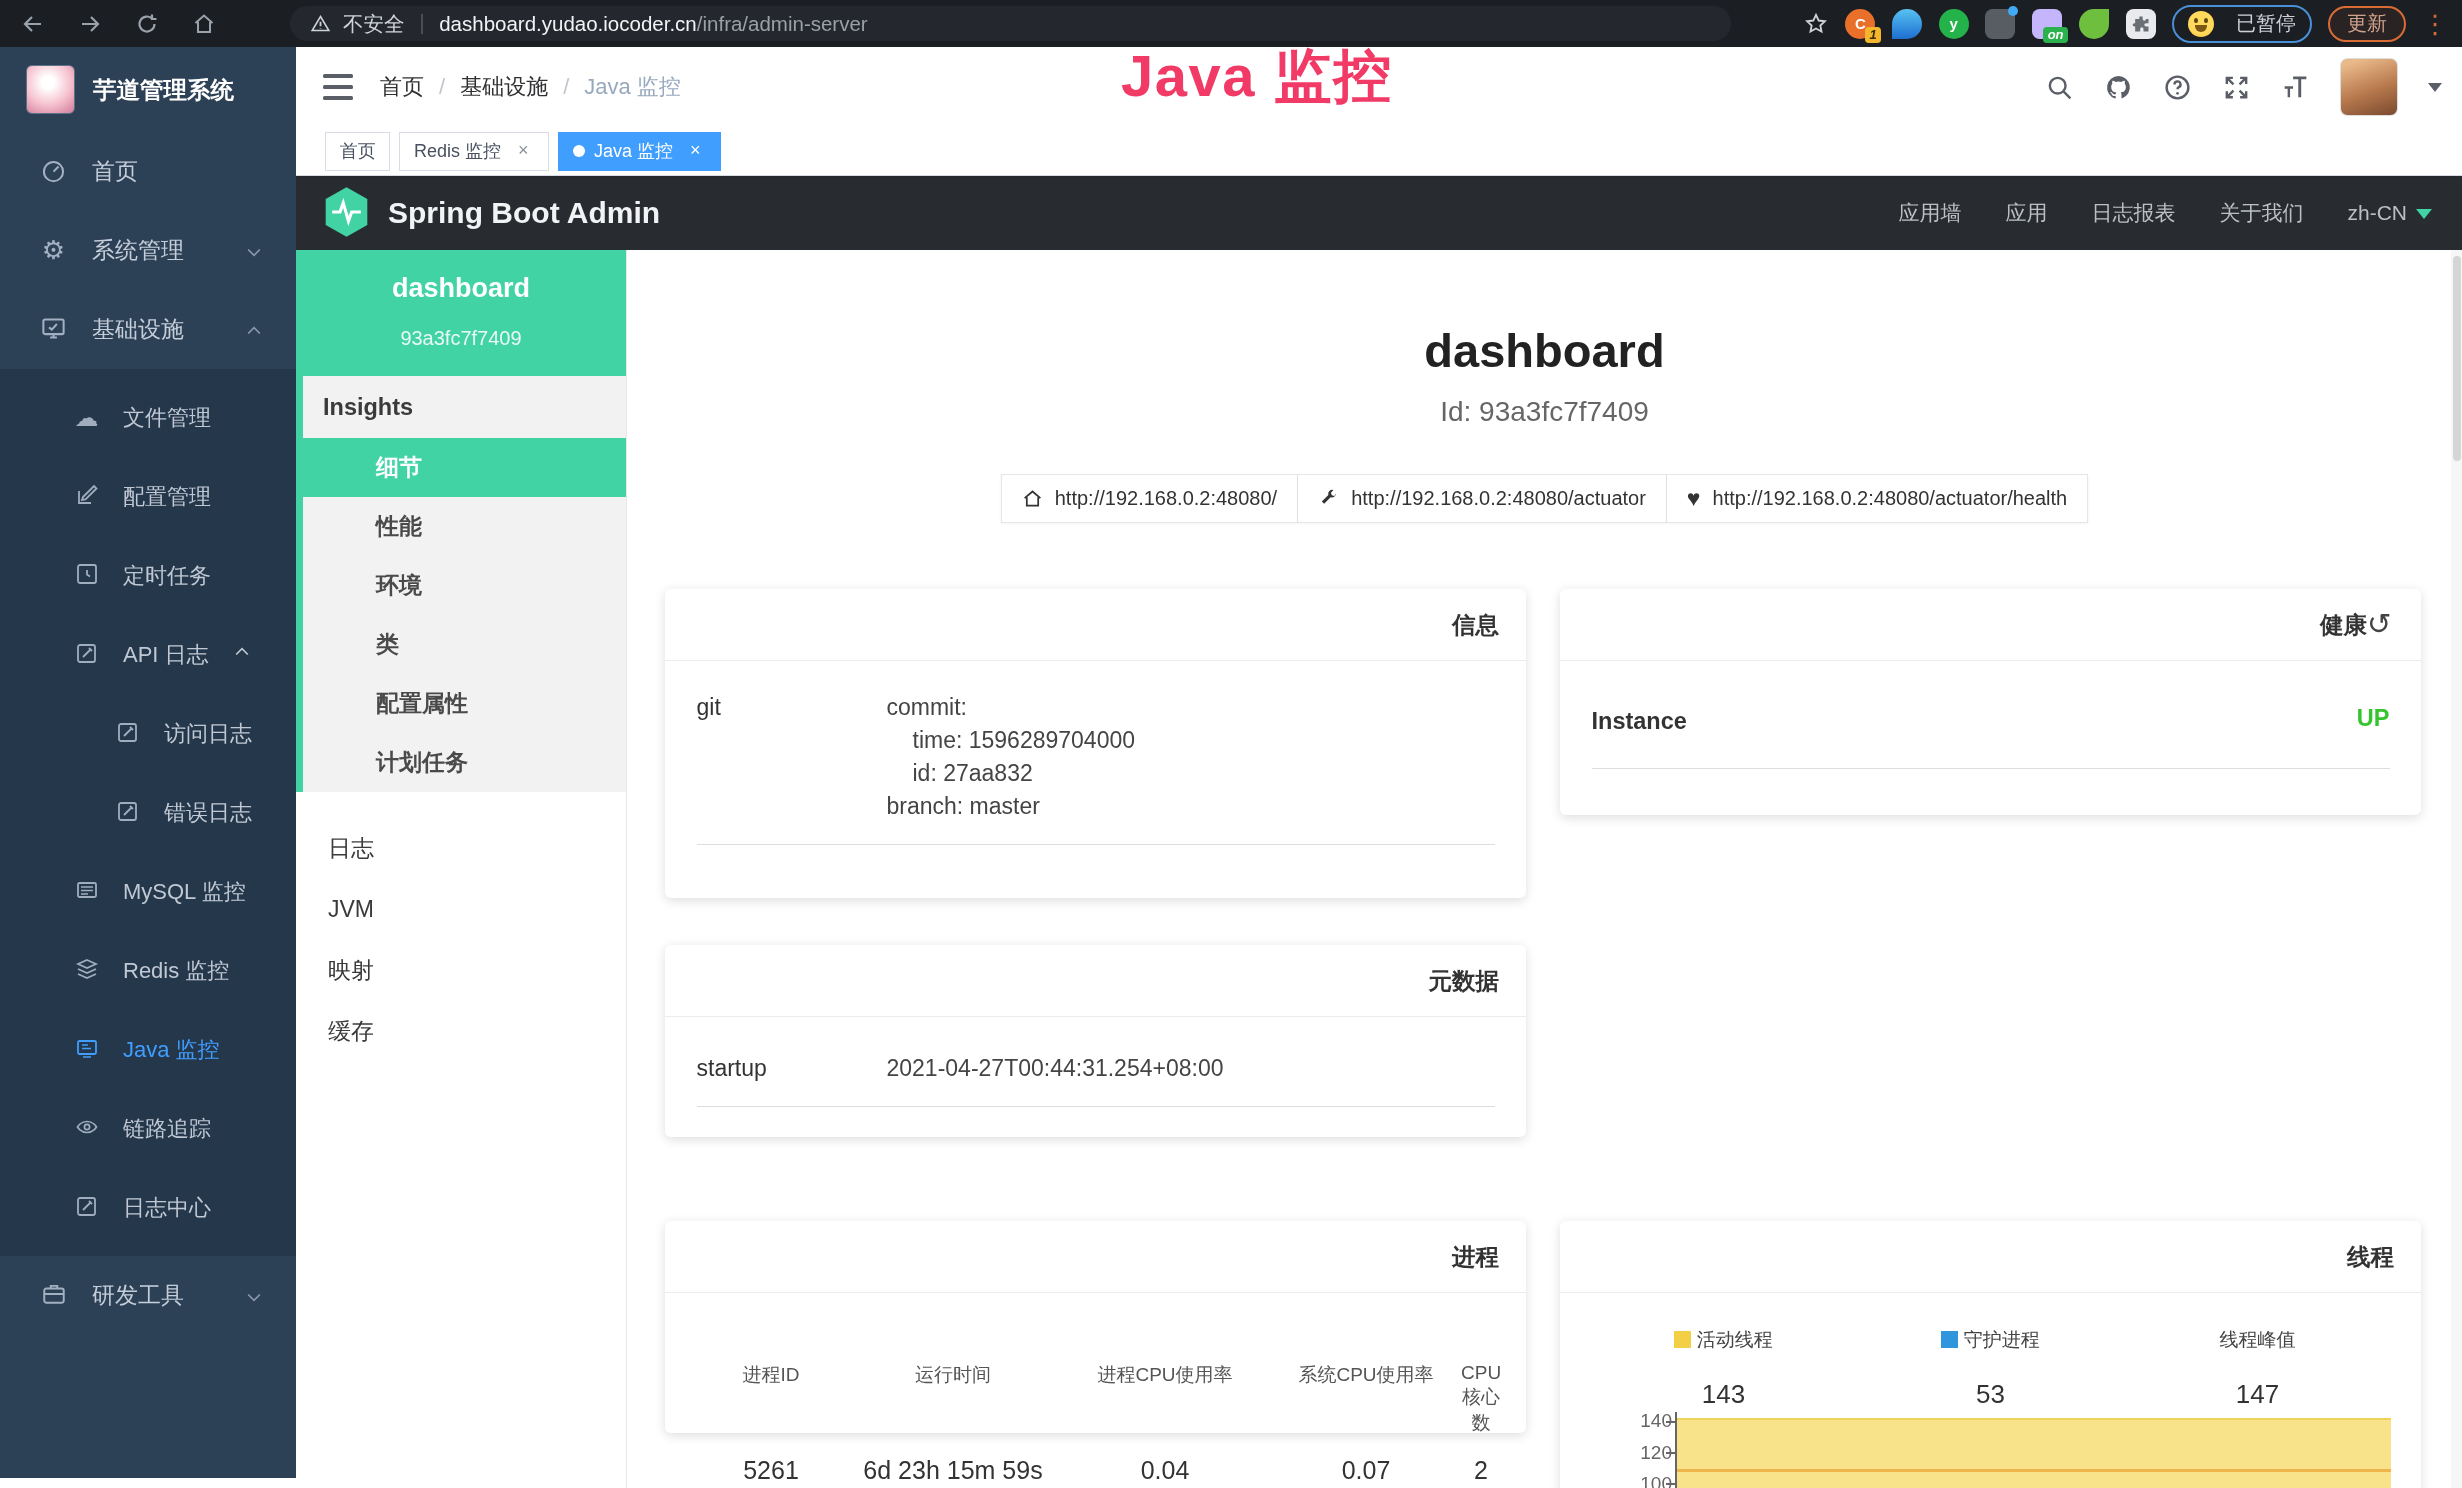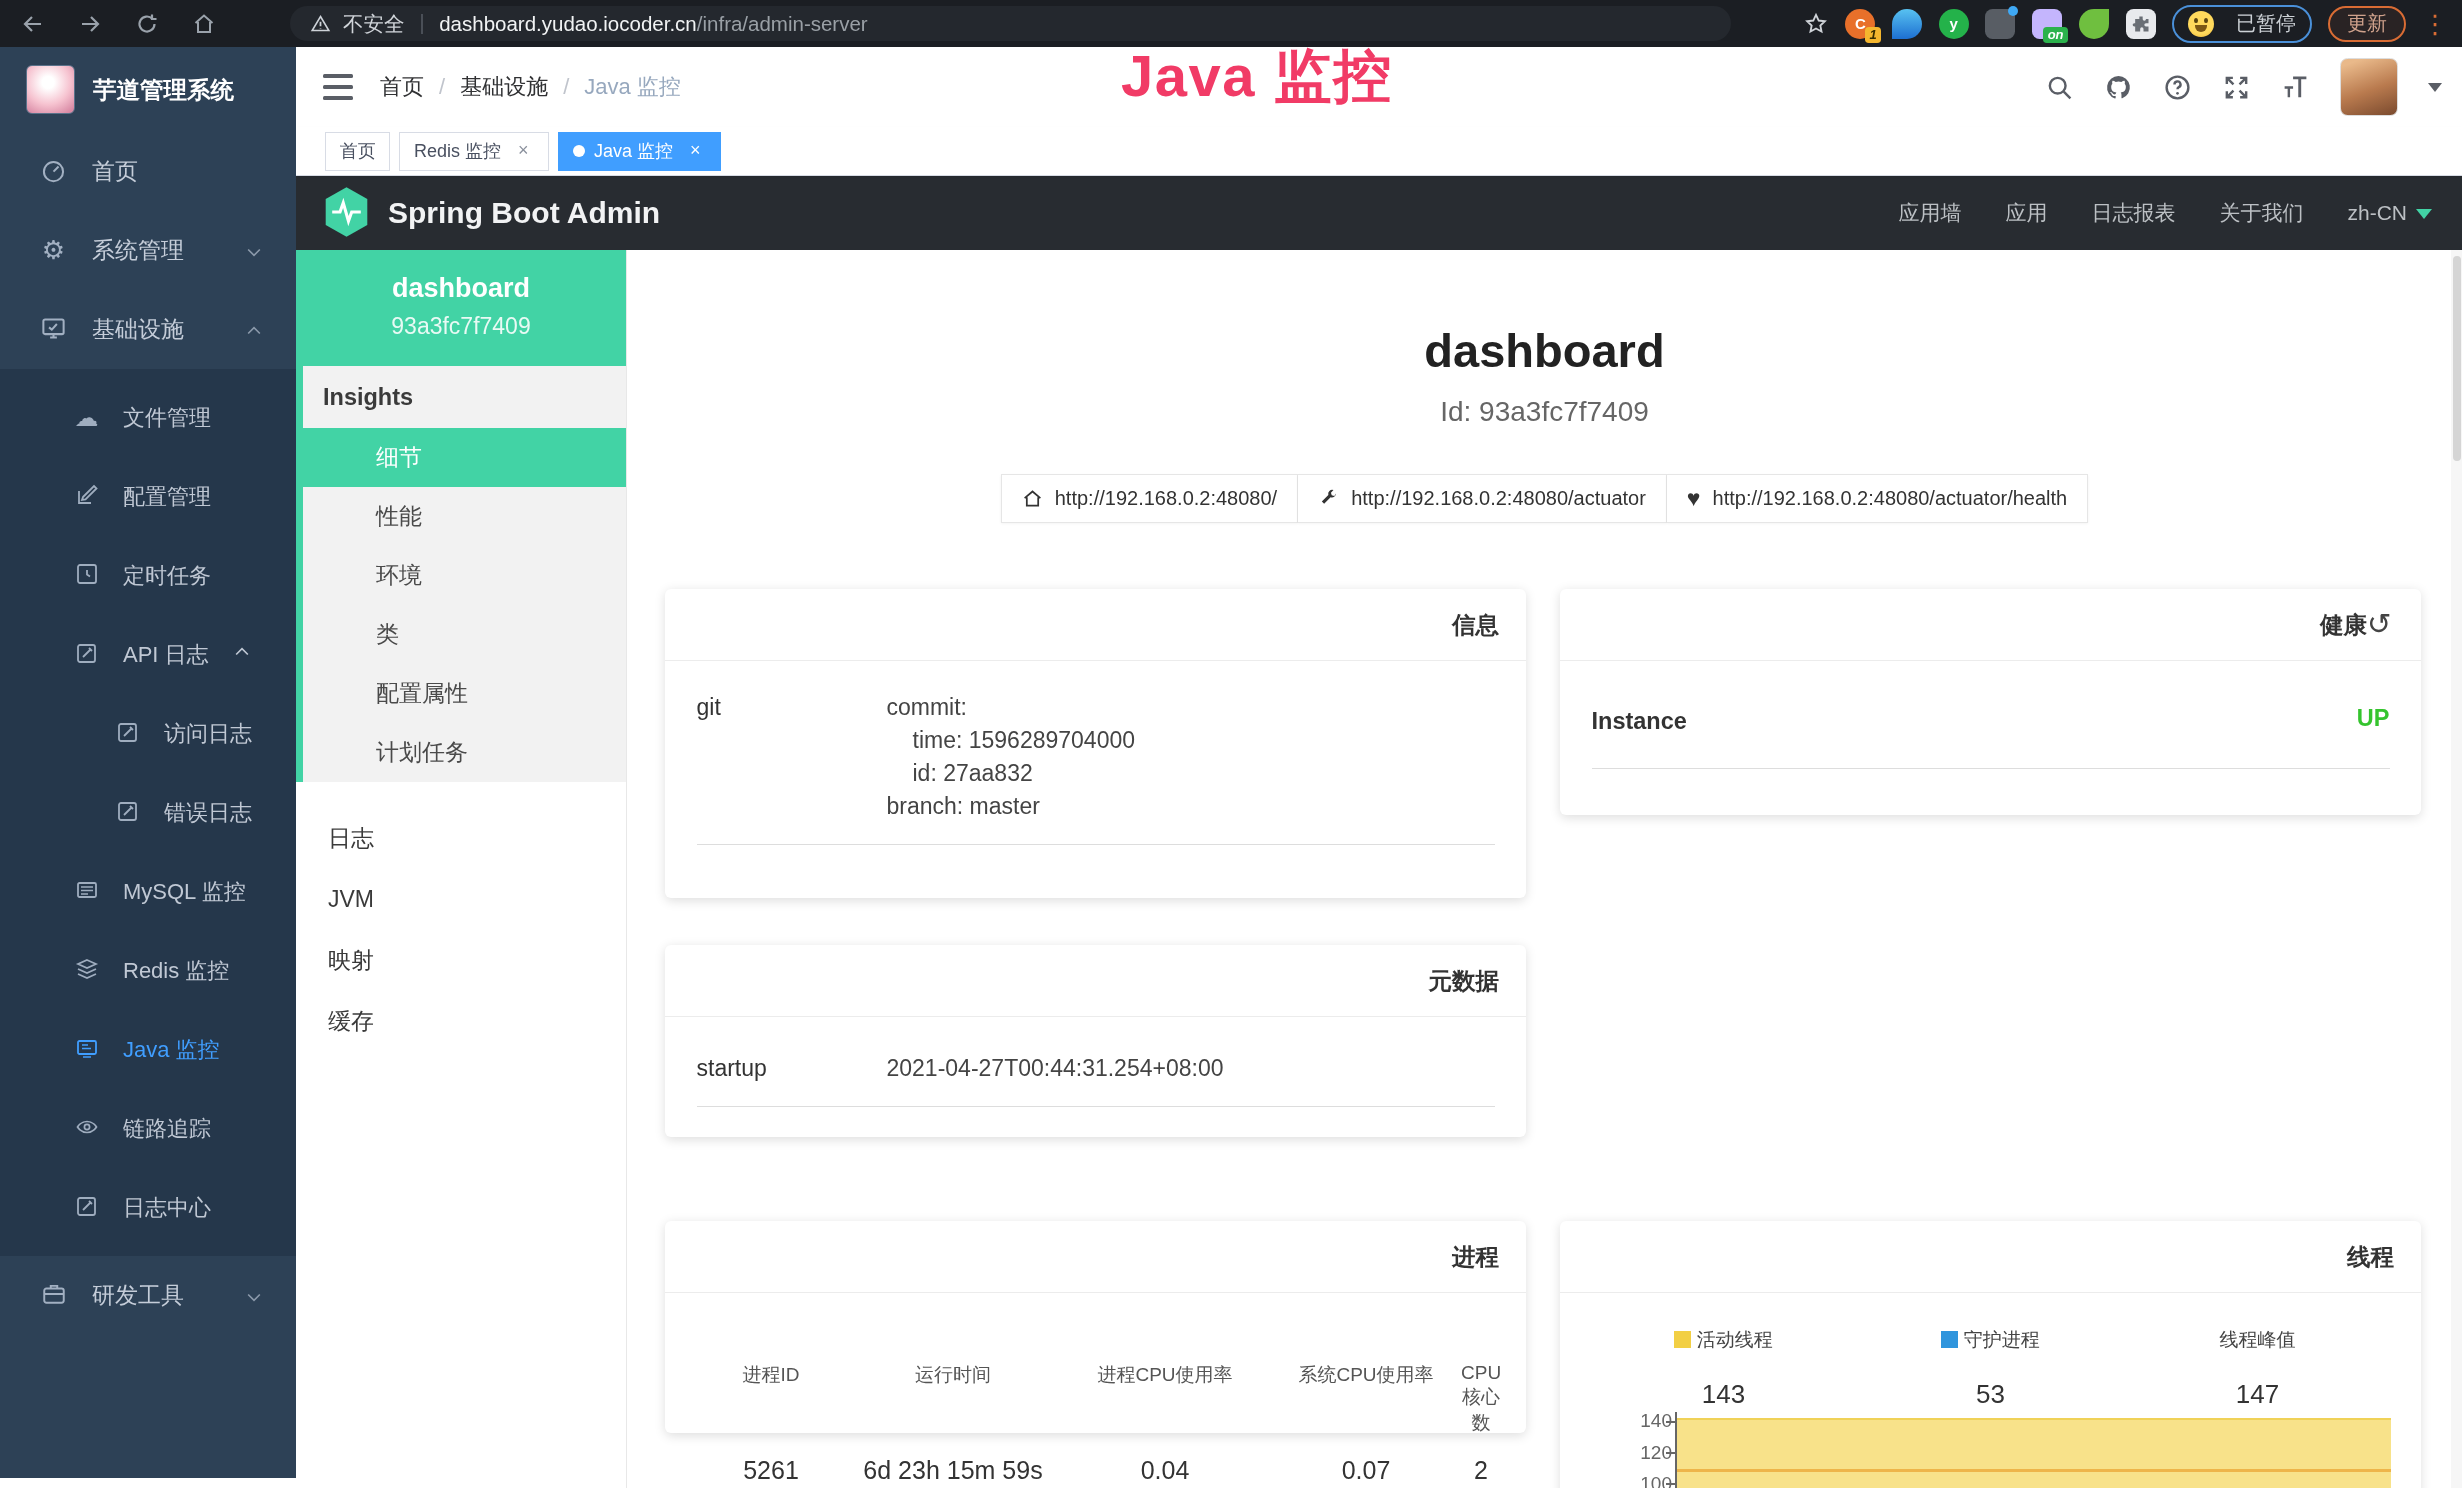--- a/index.html
+++ b/index.html
@@ -84,24 +84,24 @@
   .sba-brand .name { color:#f2f3f4; font-size:30px; font-weight:bold; }
   .sba-nav { position:absolute; right:30px; display:flex; align-items:center; gap:44px; color:#bcc0c4; font-size:21px; }
   .sba-nav .item { cursor:pointer; }
   .sba-caret { width:0; height:0; border-left:8.3px solid transparent; border-right:8.3px solid transparent; border-top:10px solid #42d3a5; display:inline-block; margin-left:9px; vertical-align:middle; }
 
   
   .sba-wrap { display:flex; height:1238px; }
   .sba-sidebar { width:331px; background:#fff; border-right:0.8px solid #e8e8e8; flex:0 0 auto; }
   .instance-head { background:#42d3a5; color:#fff; text-align:center; padding:23px 7.6px 26px; cursor:pointer; }
   .instance-head .nm { font-size:27px; font-weight:bold; }
-  .instance-head .id { font-size:23px; margin-top:9px; color:rgba(255,255,255,.88); }
+  .instance-head .id { font-size:20px; margin-top:23px; color:rgba(255,255,255,.88); }
   .sb-group { border-left:7.6px solid #42d3a5; background:#f2f2f2; }
   .sb-group-title { font-size:23.5px; font-weight:bold; color:#3a3a3a; padding:18px 0 16.7px 20px; }
-  .sb-item { height:59px; line-height:59px; padding-left:73px; font-size:23px; color:#4a4a4a; cursor:pointer; }
+  .sb-item { height:59px; line-height:59px; padding-left:73px; font-size:23px; color:#4a4a4a; cursor:pointer;font-weight:bold; }
   .sb-item.active { background:#42d3a5; color:#fff; }
   .sb-root { margin-top:26px; }
   .sb-root-item { height:61px; line-height:61px; padding-left:32px; font-size:23px; color:#3a3a3a; cursor:pointer; }
 
   .sba-content { position:relative; flex:1; background:#fff; overflow:hidden; }
   .page-head { text-align:center; padding-top:73px; }
   .page-head h1 { font-size:47px; font-weight:bold; color:#222; }
   .page-head .pid { font-size:28px; color:#666; margin-top:18px; }
   .endpoints { display:flex; justify-content:center; margin-top:46px; }
   .ep-btn { display:flex; align-items:center; gap:12px; height:49px; padding:0 20px; border:1.5px solid #e6e6e6; background:#fff; font-size:20px; color:#333; box-shadow:0 0.8px 3px rgba(0,0,0,.06); cursor:pointer; }

